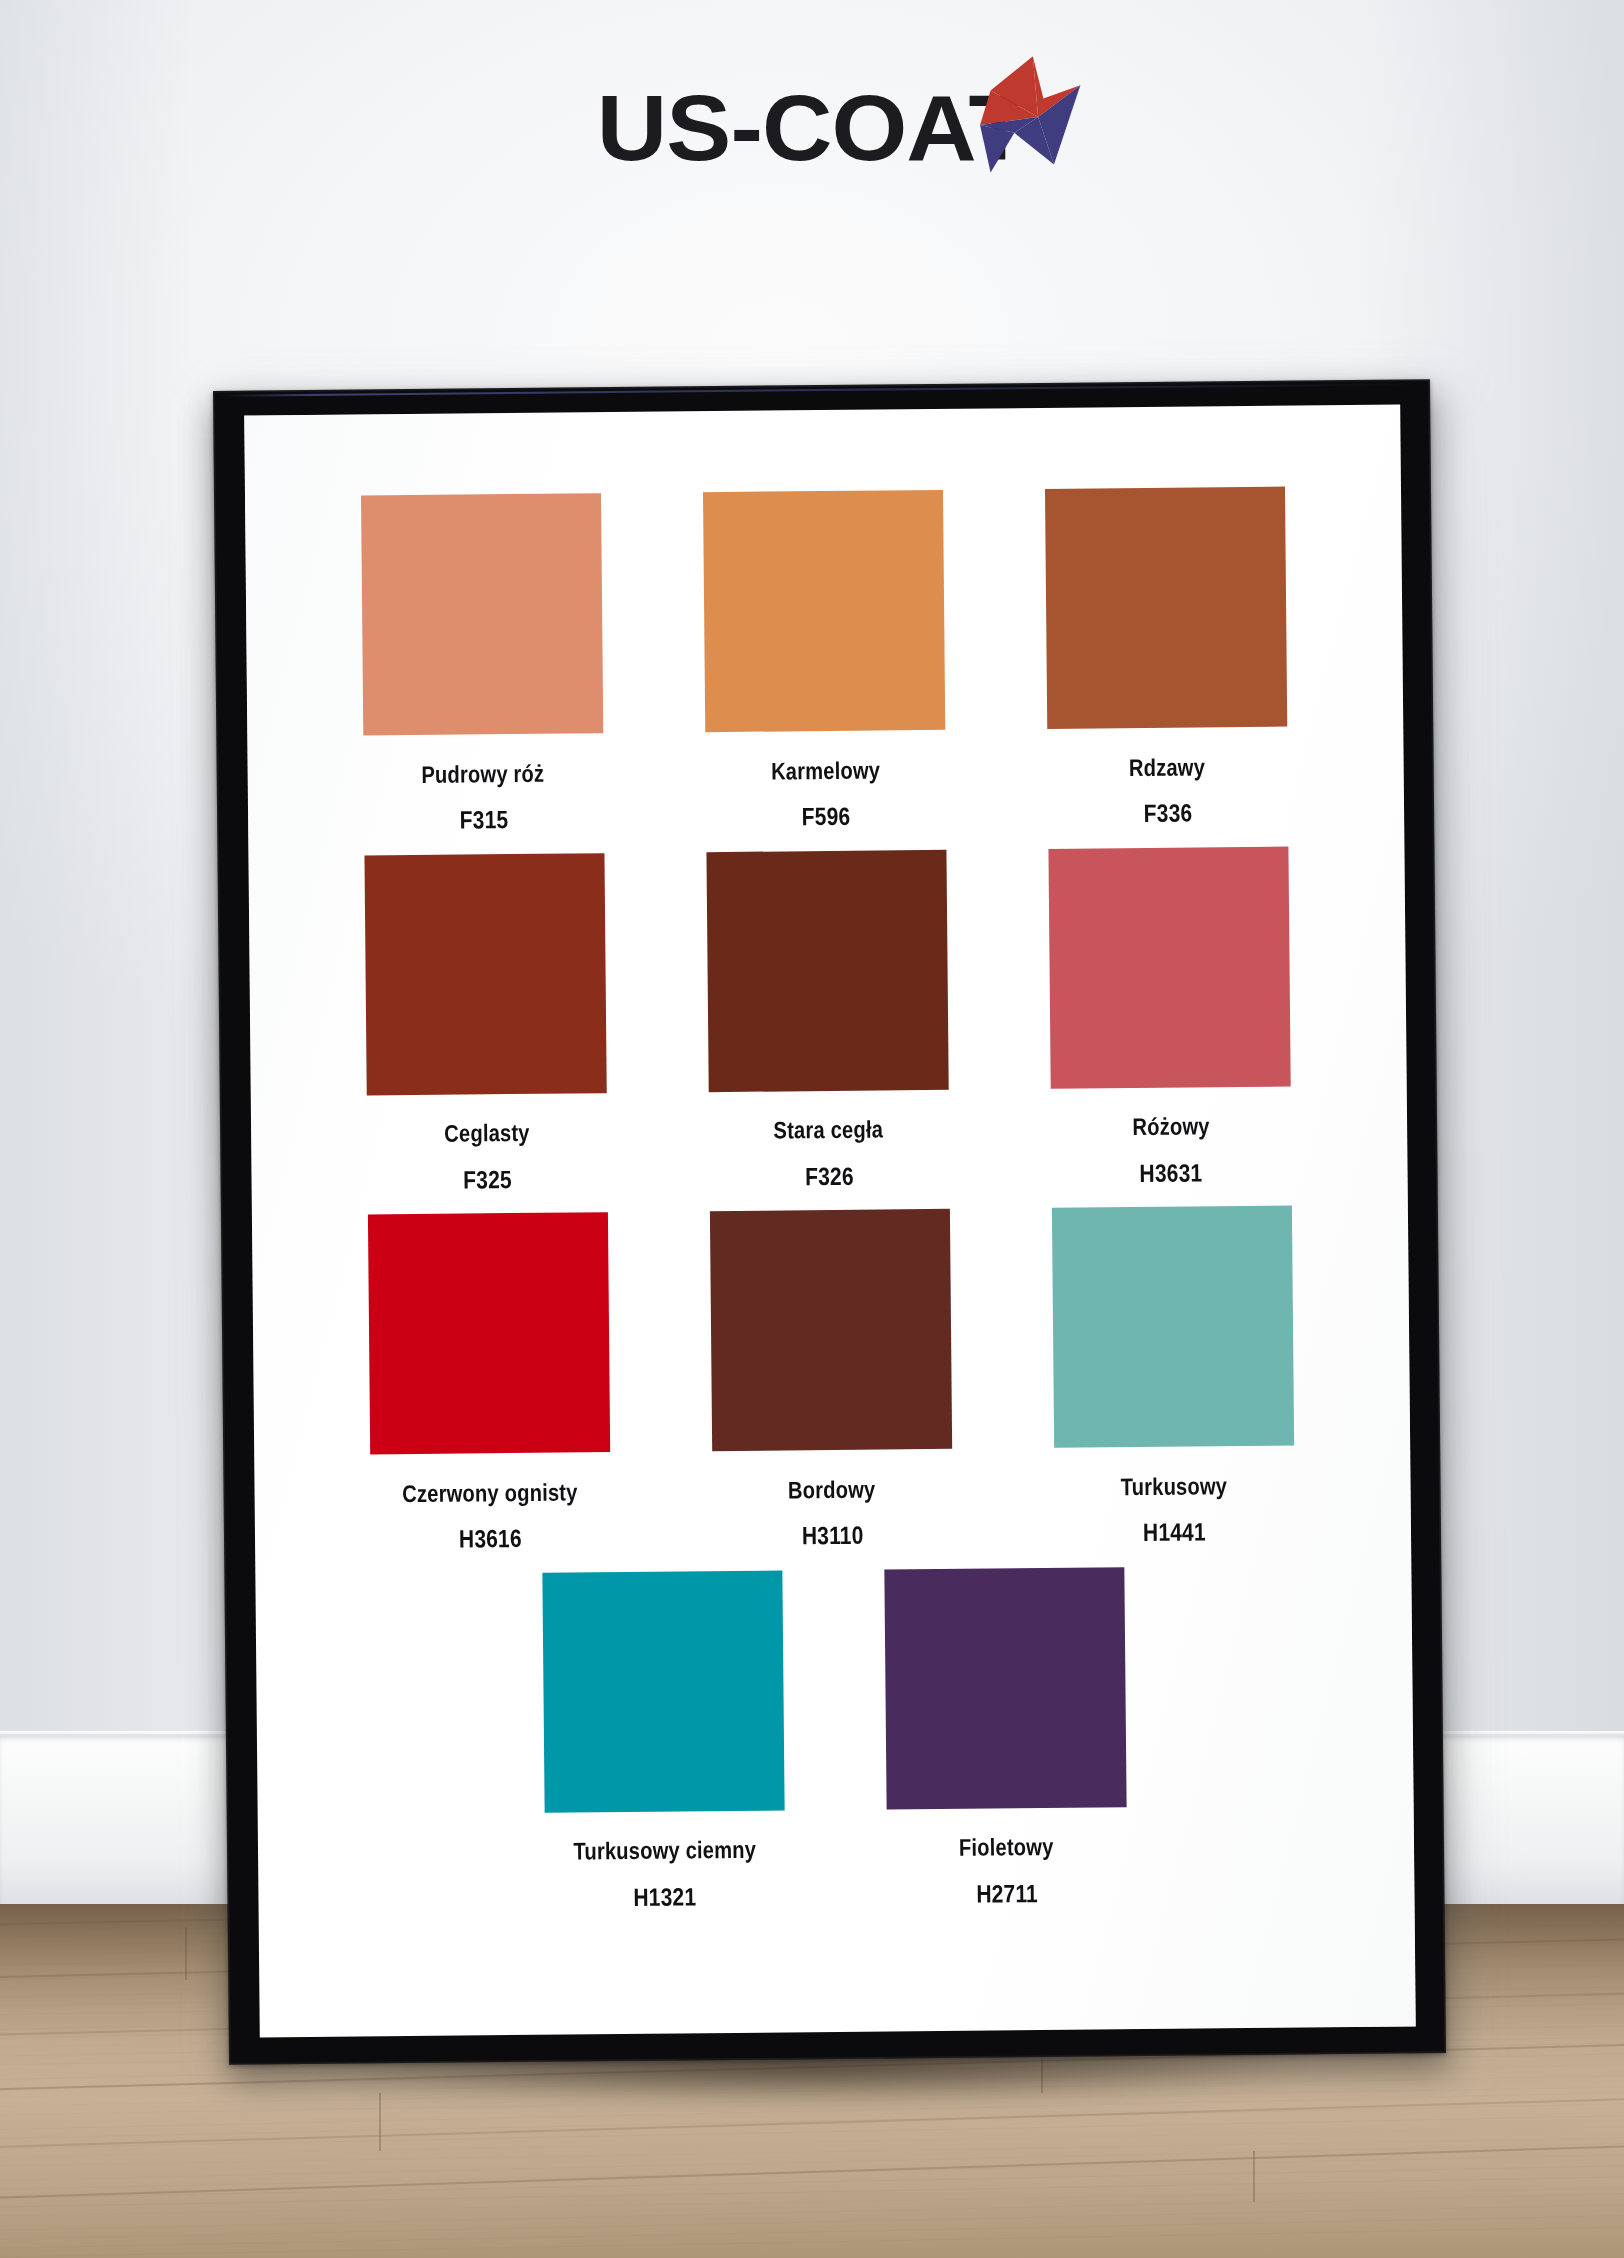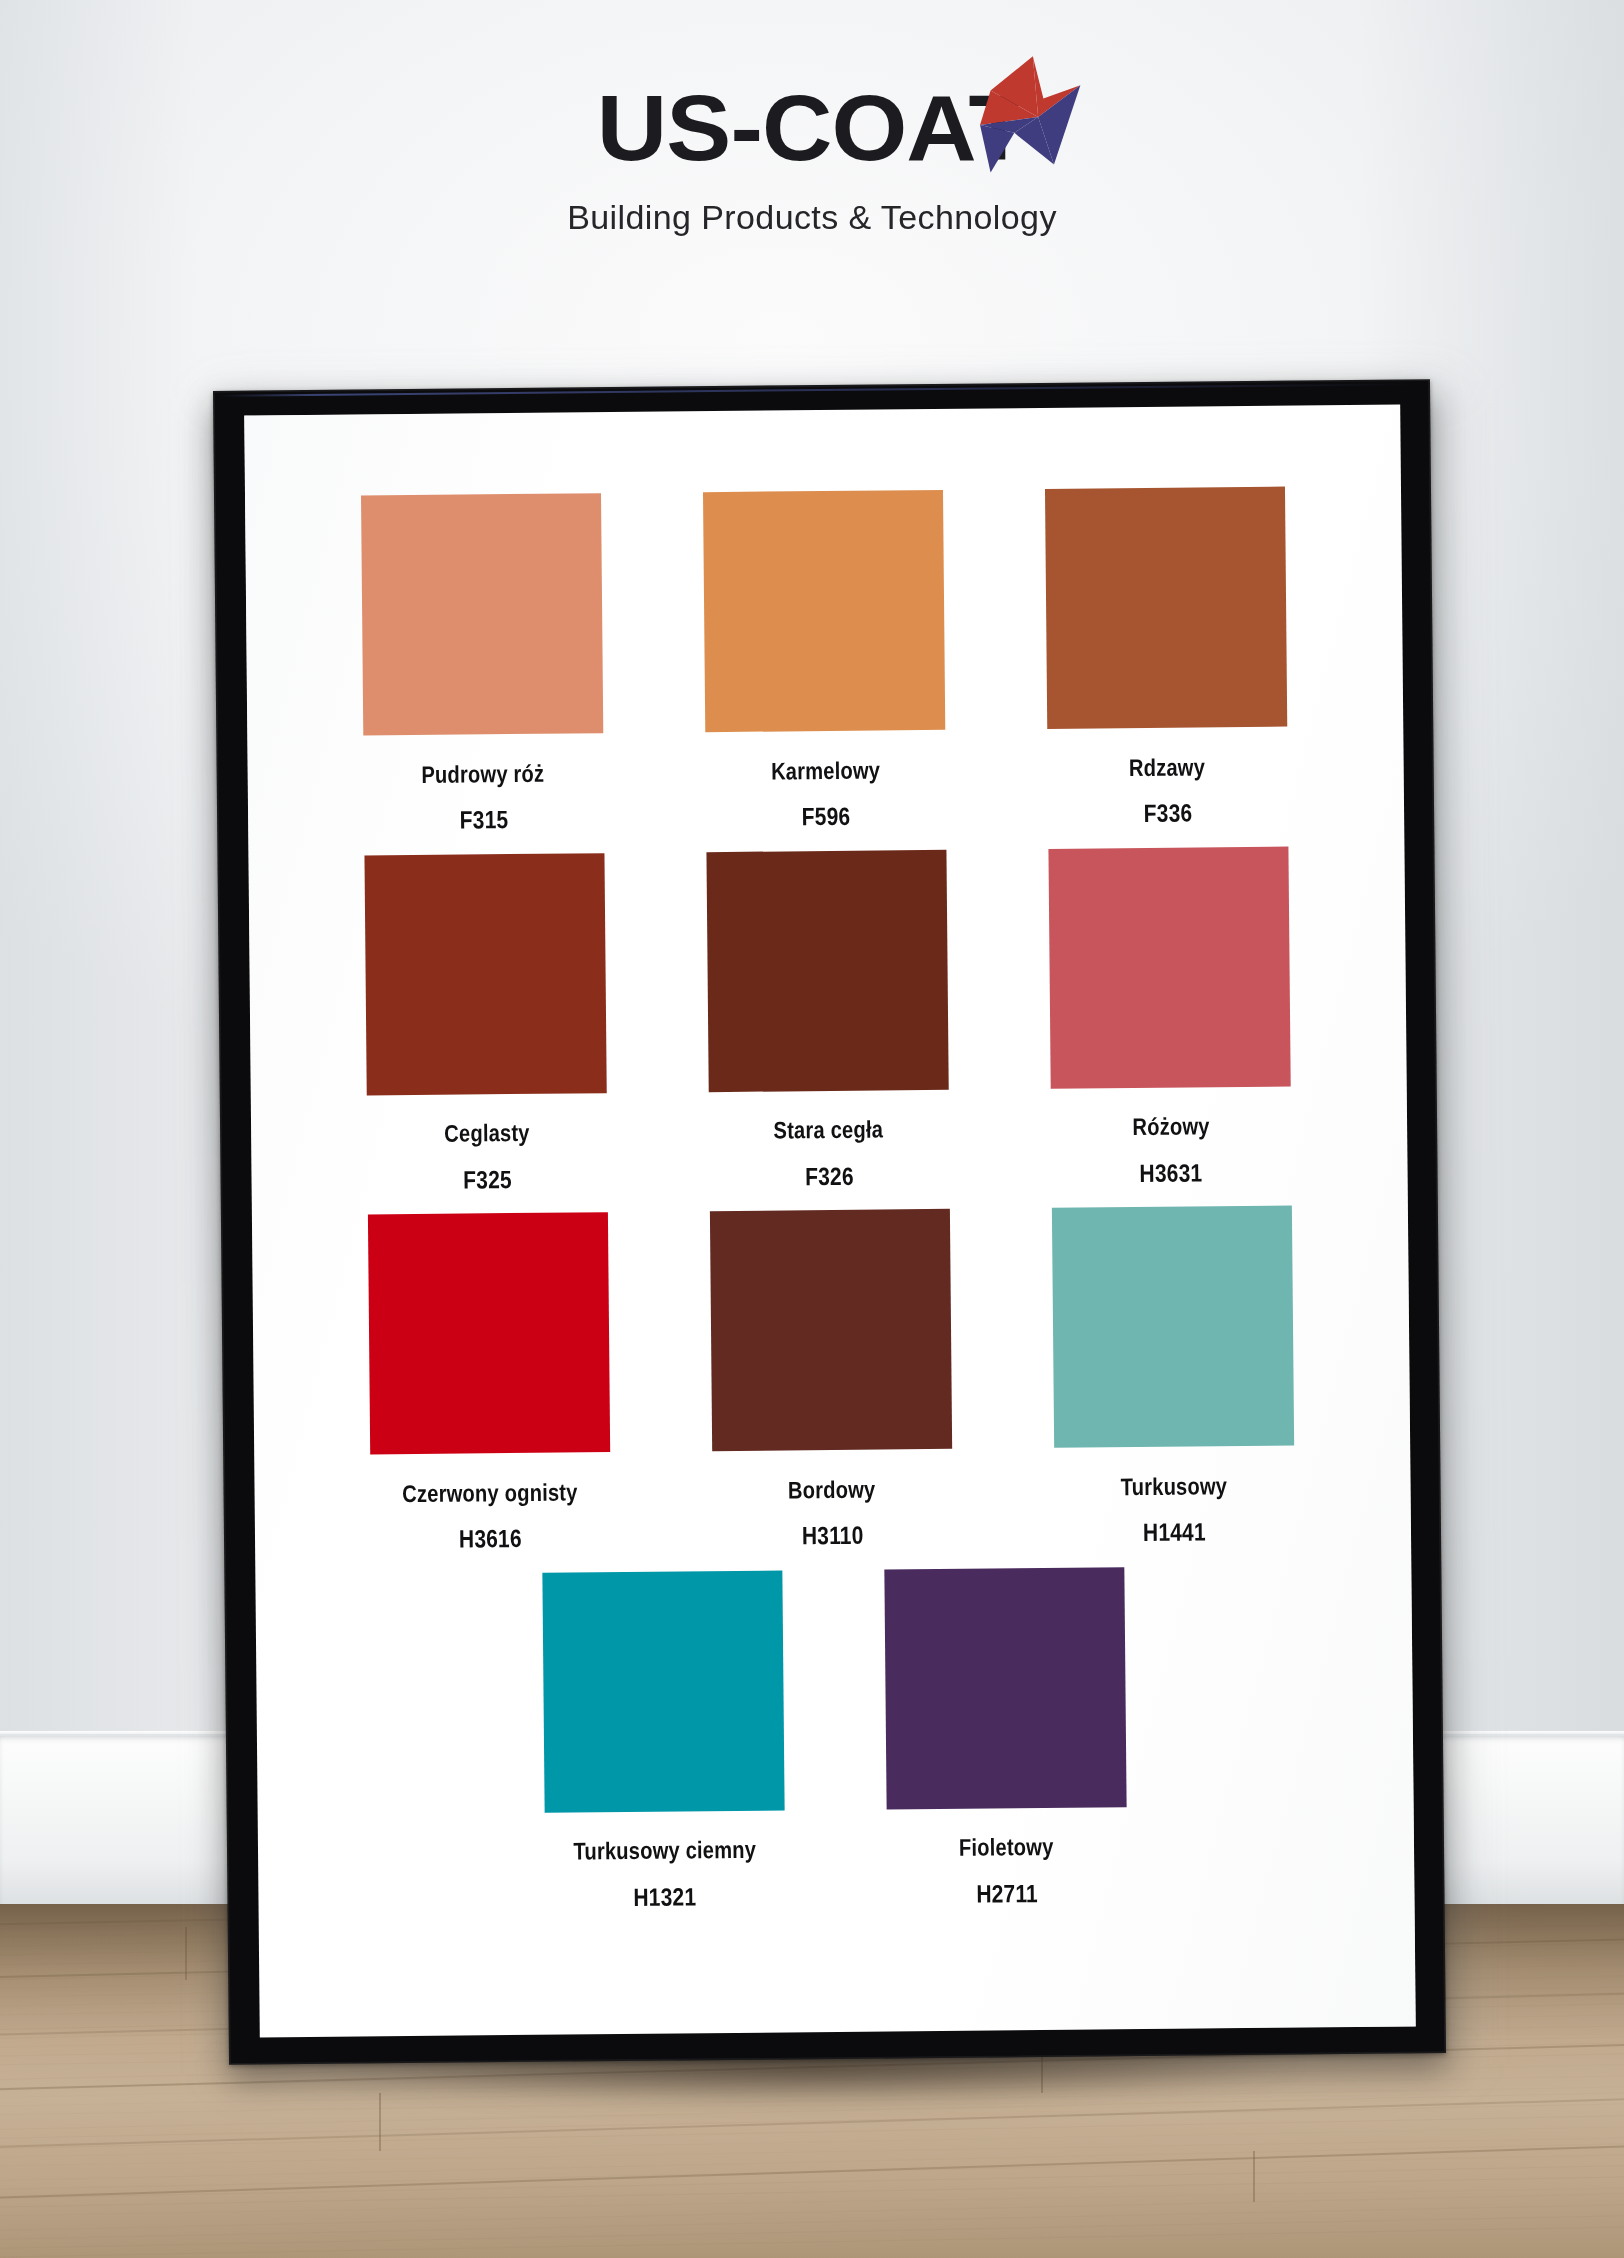--- a/index.html
+++ b/index.html
@@ -320,21 +320,20 @@
           <polygon points="62,4 66,50 30,30" fill="#C0392F"></polygon>
           <polygon points="30,30 66,50 22,56" fill="#C0392F"></polygon>
 
           <polygon points="98,26 66,50 78,86" fill="#3F3C80"></polygon>
           <polygon points="66,50 78,86 48,62" fill="#3F3C80"></polygon>
           <polygon points="22,56 66,50 48,62" fill="#3F3C80"></polygon>
           <polygon points="22,56 48,62 30,92" fill="#3F3C80"></polygon>
         </svg>
       </span>
     </div>
-    <div class="logo-tagline">Building Products &amp; Technology</div>
   </div>
 
   <div id="frame">
     <div class="frame-top-glint"></div>
     <div class="frame-inner-bevel"></div>
 
     <div id="poster">
       <div class="poster-light"></div>
 
       <div id="swatch-grid">

